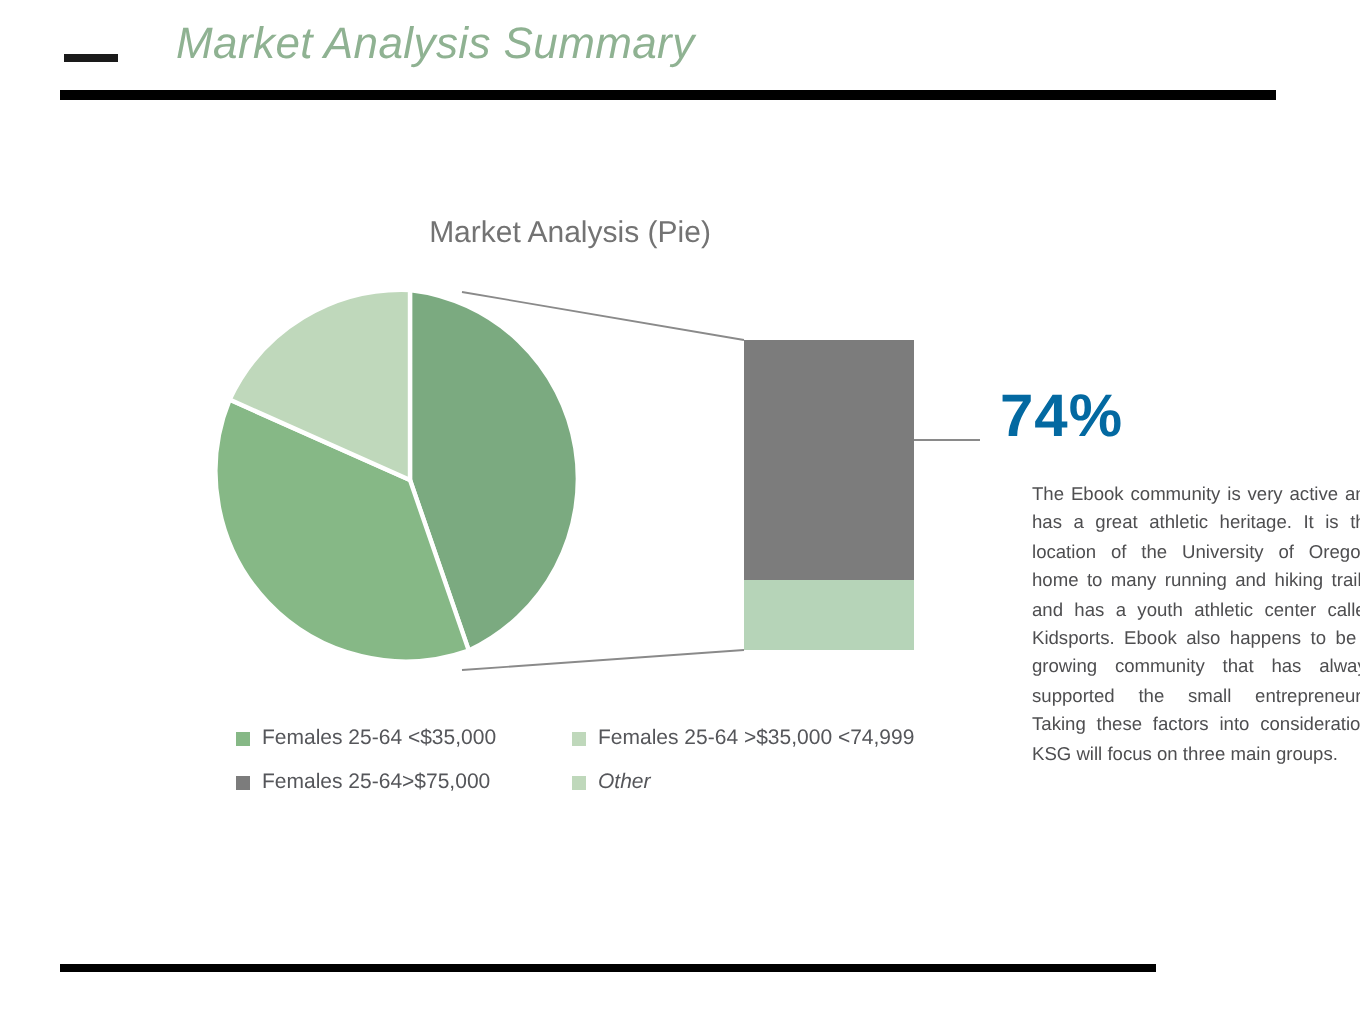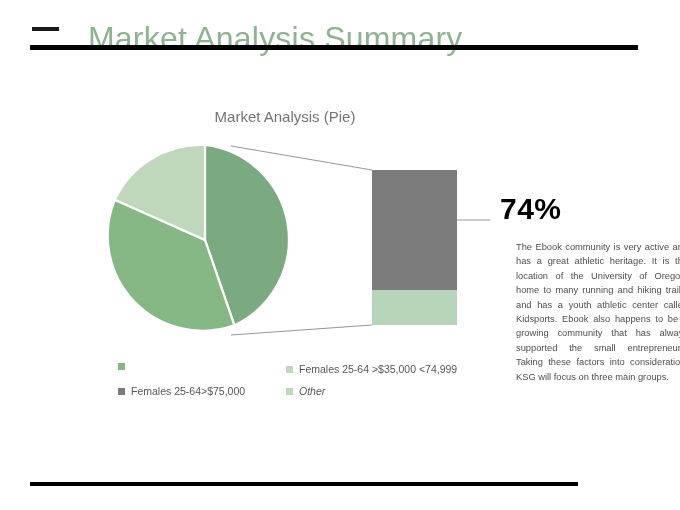--- a/index.html
+++ b/index.html
@@ -26,29 +26,30 @@
     position: absolute;
     left: 32px;
     top: 27px;
     width: 27px;
     height: 4px;
     background: #1a1a1a;
   }
   .slide-title {
     position: absolute;
     left: 88px;
-    top: 16px;
+    top: 0px;
     width: 560px;
     height: 44px;
     line-height: 44px;
-    font-size: 32px;
+    font-size: 22px;
     font-weight: 400;
     color: #8fb292;
     letter-spacing: 0.2px;
     white-space: nowrap;
+    font-style: italic;
   }
   .header-rule {
     position: absolute;
     left: 30px;
     top: 45px;
     width: 608px;
     height: 5px;
     background: #000000;
   }
   .footer-rule {
@@ -110,21 +111,21 @@
   .li-2 { left: 0px;   top: 22px; justify-content: space-between; }
   .li-3 { left: 168px; top: 22px; font-style: italic; }
 
   
   .callout-pct {
     position: absolute;
     left: 500px;
     top: 192px;
     font-size: 30px;
     font-weight: 700;
-    color: #000000;
+    color: #0369a1;
     letter-spacing: 0.5px;
     white-space: nowrap;
   }
   .callout-body {
     position: absolute;
     left: 500px;
     top: 240px;
     width: 172px;
     font-size: 9.3px;
     line-height: 14.4px;
@@ -159,20 +160,21 @@
       <rect x="272" y="35" width="85" height="120" fill="#7c7c7c"></rect>
       <rect x="272" y="155" width="85" height="35" fill="#b6d4b8"></rect>
 
       <path d="M 357 85 L 390 85" stroke="#8a8a8a" stroke-width="0.9" fill="none"></path>
     </svg>
   </div>
 
   <div class="legend">
     <div class="legend-item li-0">
       <span class="swatch" style="background:#86b886"></span>
+      <span class="legend-label">Females 25-64 &lt;$35,000</span>
     </div>
     <div class="legend-item li-1">
       <span class="swatch" style="background:#bfd8bb"></span>
       <span class="legend-label">Females 25-64 &gt;$35,000 &lt;74,999</span>
     </div>
     <div class="legend-item li-2">
       <span class="swatch" style="background:#7c7c7c"></span>
       <span class="legend-label">Females 25-64&gt;$75,000</span>
     </div>
     <div class="legend-item li-3">

